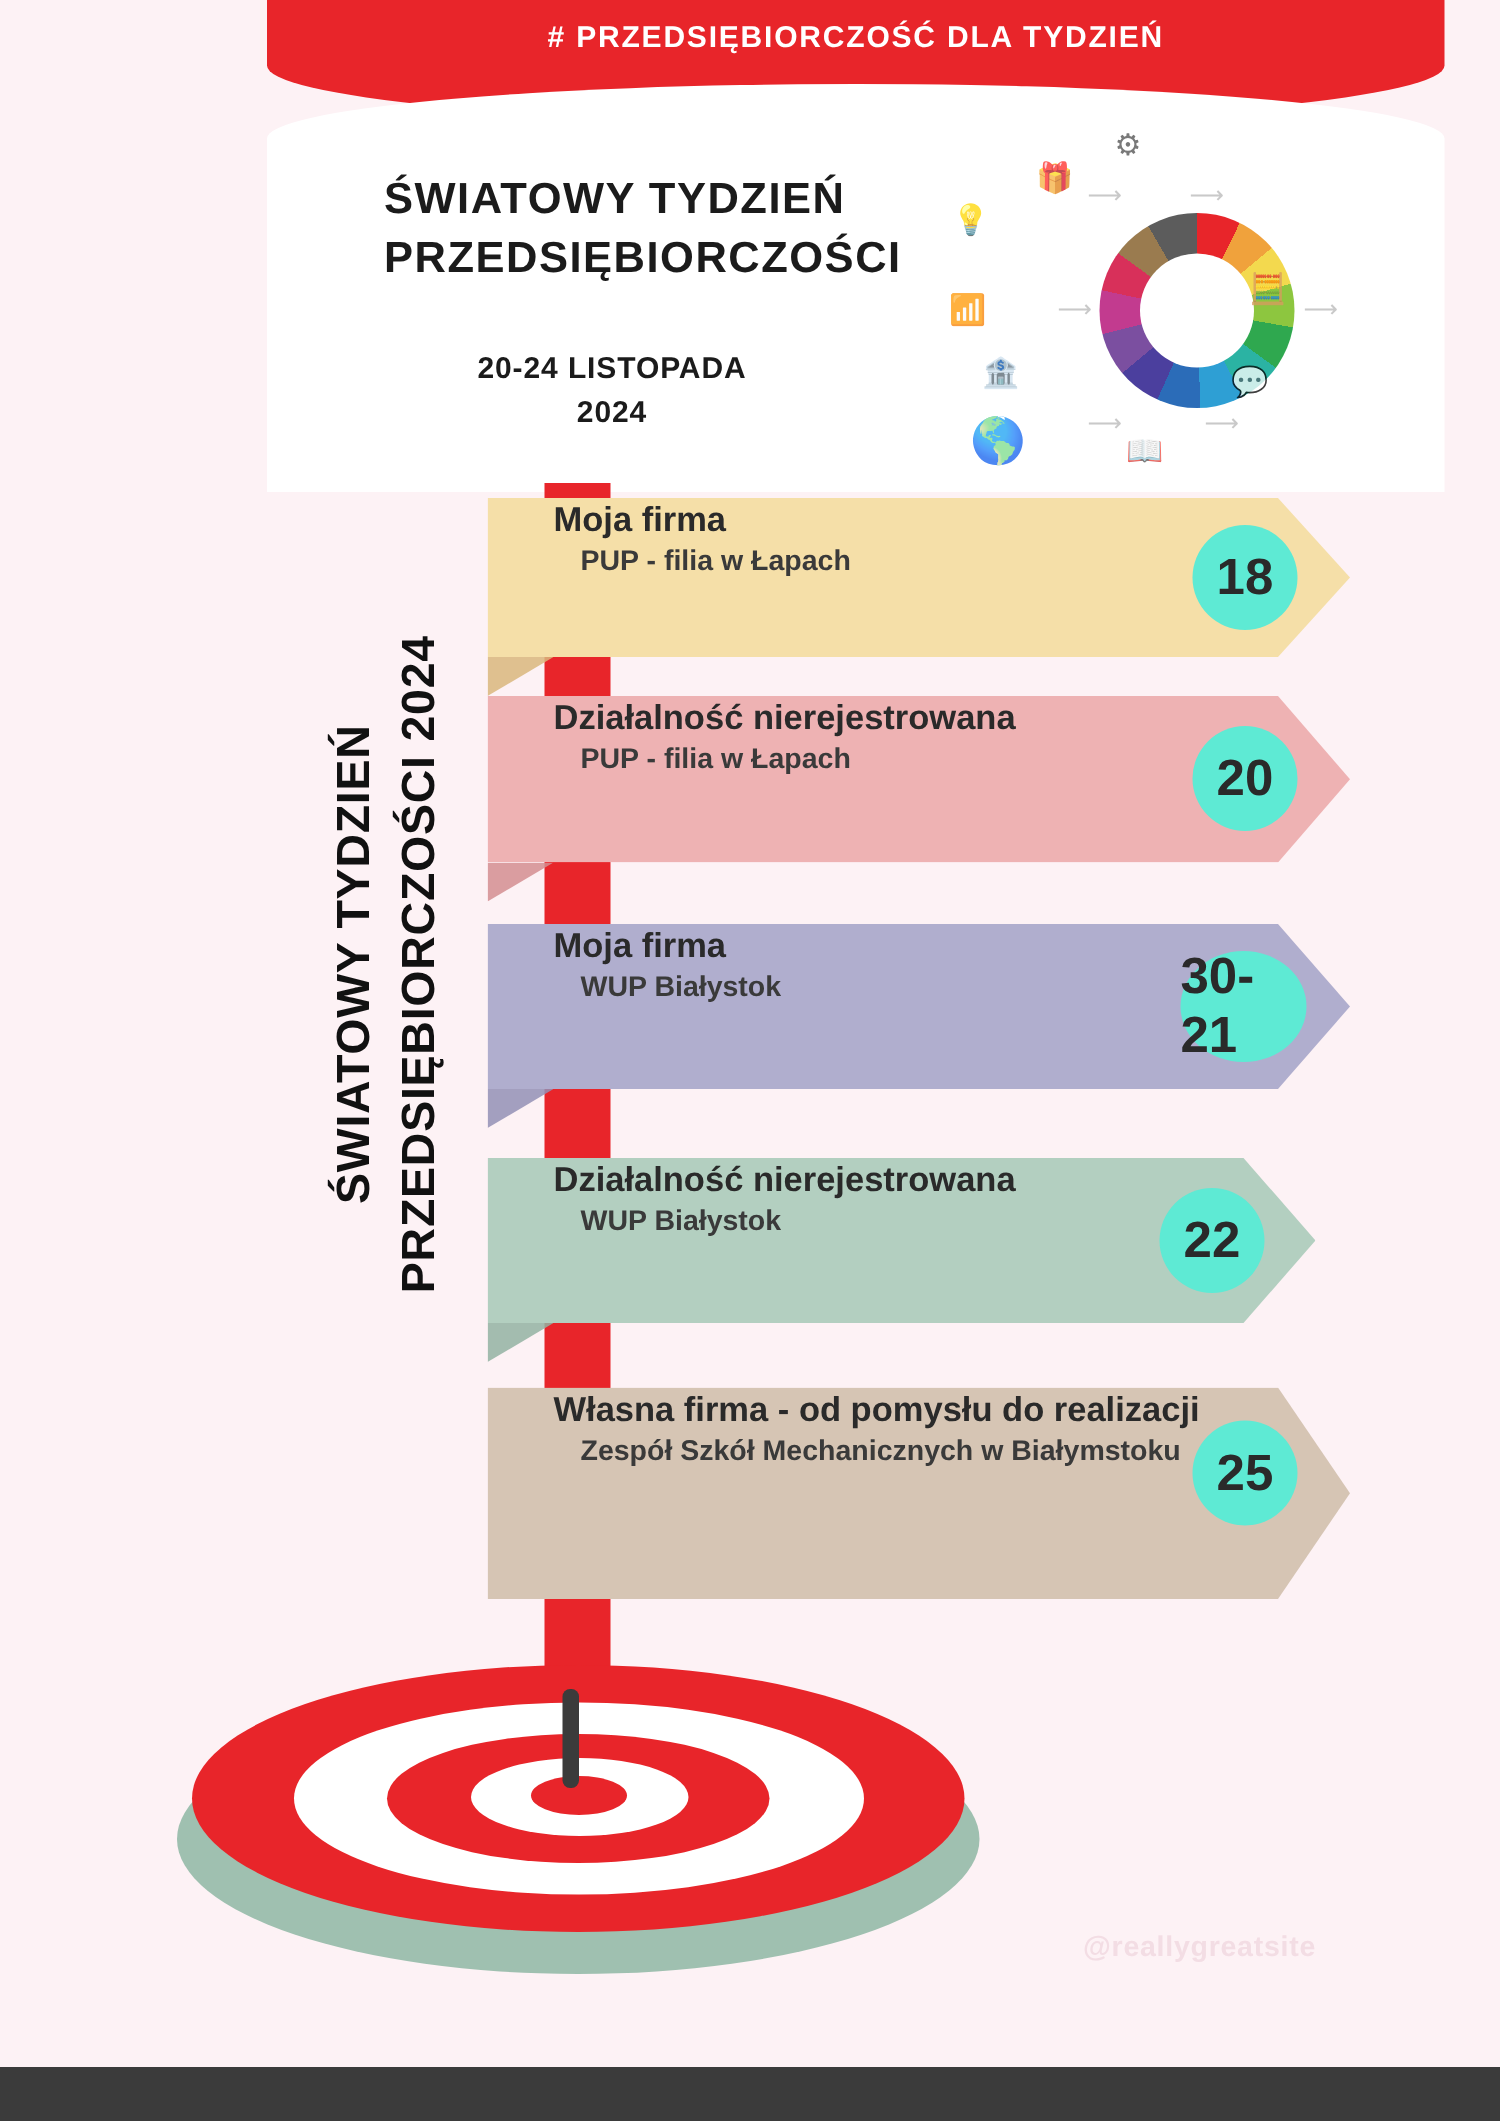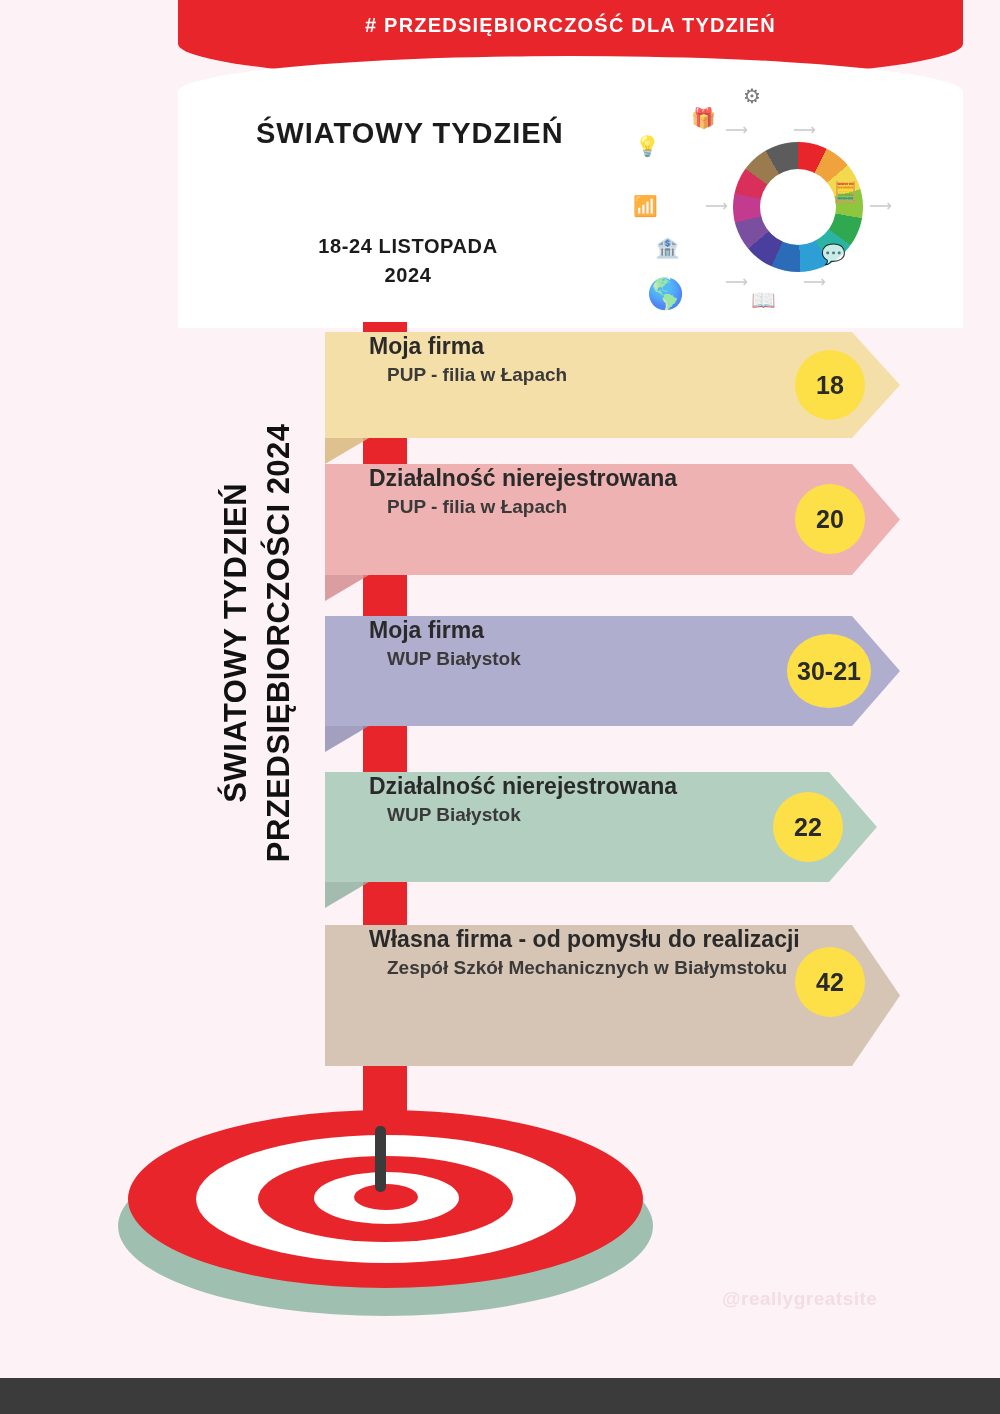--- a/index.html
+++ b/index.html
@@ -216,26 +216,26 @@
     font-size: 19px;
     font-weight: bold;
     color: #3a3a3a;
     line-height: 1.25;
     margin-top: 3px;
     margin-left: 18px;
   }
   .row-badge {
     position: absolute;
     z-index: 4;
-    background: #fde047;
+    background: #5eead4;
     border-radius: 50%;
     display: flex;
     align-items: center;
     justify-content: center;
-    font-size: 25px;
+    font-size: 34px;
     font-weight: bold;
     color: #2a2a2a;
   }
 
   
   .target {
     position: absolute;
     left: 118px;
     top: 1098px;
     width: 535px;
@@ -327,23 +327,24 @@
 </head>
 <body>
 
 <div class="top-banner">
   <div class="hashtag"># PRZEDSIĘBIORCZOŚĆ  DLA  TYDZIEŃ</div>
 </div>
 
 <div class="header-card">
   <div class="header-title">
     <div>ŚWIATOWY  TYDZIEŃ</div>
+    <div>PRZEDSIĘBIORCZOŚCI</div>
   </div>
   <div class="header-edition">
-    <div>18-24 LISTOPADA</div>
+    <div>20-24 LISTOPADA</div>
     <div>2024</div>
   </div>
 
   <div class="deco">
     <div class="donut-wrap">
       <div class="donut"></div>
     </div>
     <span class="deco-icon" style="left:110px; top:8px;">⚙</span>
     <span class="deco-icon" style="left:58px; top:30px;">🎁</span>
     <span class="deco-icon" style="left:2px; top:58px;">💡</span>
@@ -429,21 +430,21 @@
 
   <div class="row" style="top:925px; width:575px; height:141px;">
     <div class="arrow">
       <div class="arrow-body">
         <div class="arrow-shape" style="background:#d6c5b4;"></div>
       </div>
       <div class="row-text">
         <div class="row-title">Własna firma - od pomysłu do realizacji</div>
         <div class="row-sub">Zespół Szkół Mechanicznych w Białymstoku</div>
       </div>
-      <div class="row-badge" style="left:470px; top:22px; width:70px; height:70px;">42</div>
+      <div class="row-badge" style="left:470px; top:22px; width:70px; height:70px;">25</div>
     </div>
   </div>
 
 </div>
 
 <div class="target">
   <div class="t-shadow"></div>
   <div class="t-ring1"></div>
   <div class="t-ring2"></div>
   <div class="t-ring3"></div>

